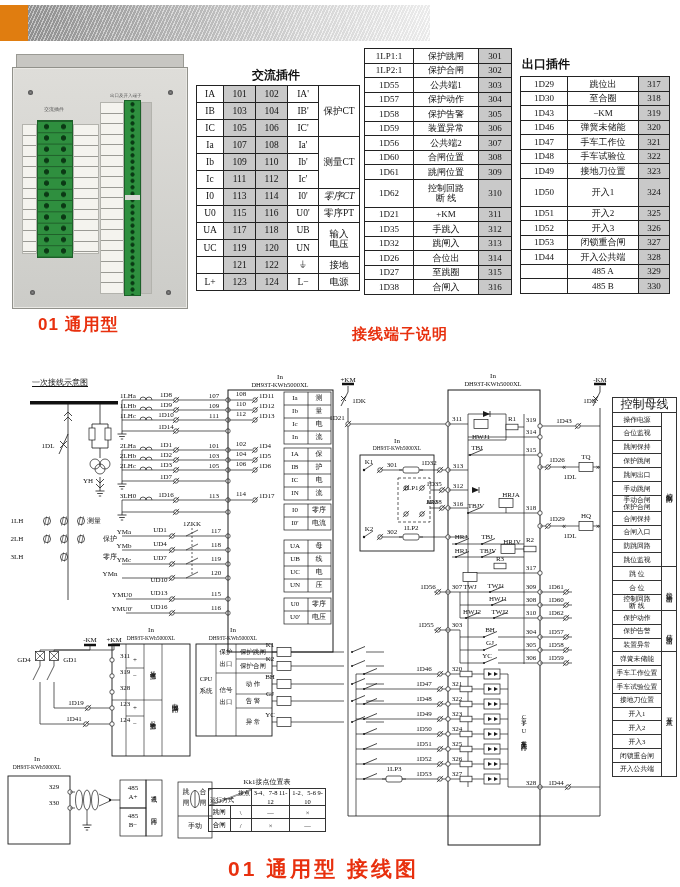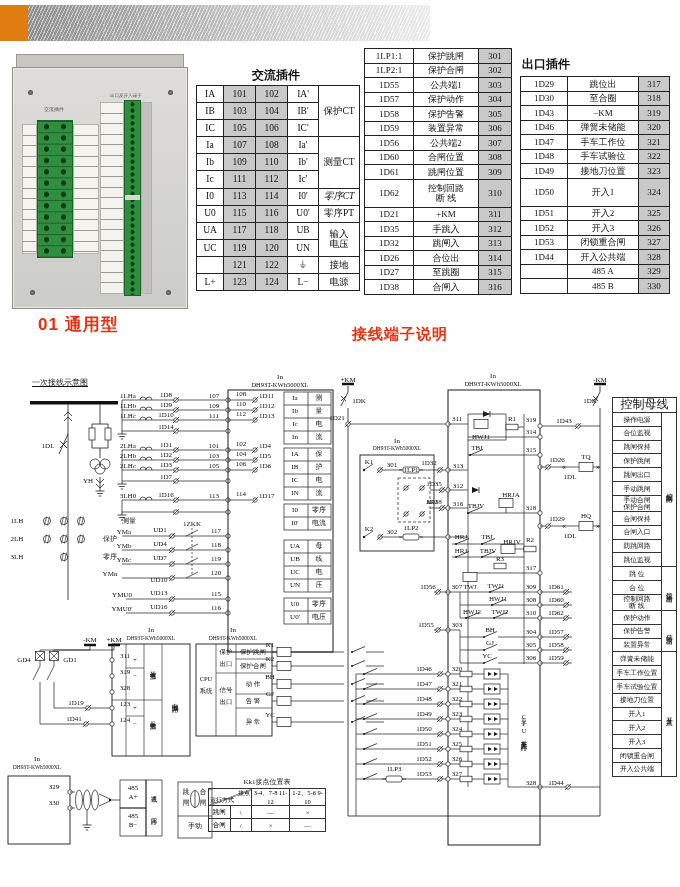--- a/index.html
+++ b/index.html
@@ -348,20 +348,21 @@
         <tr>
           <td></td>
           <td>485 B</td>
           <td class="num">330</td>
         </tr>
       </tbody>
     </table>
 
   <div class="cap" id="cap-device">01 通用型</div>
   <div class="cap" id="cap-note">接线端子说明</div>
+  <div class="cap" id="cap-wiring">01 通用型 接线图</div>
 
   <svg id="diag-svg" viewBox="0 0 680 887">
     <defs>
       <g id="tc">
           <circle r="2.2" fill="#fff" stroke="#1a1a1a" stroke-width=".7"></circle>
         </g>
       <g id="ts">
           <circle r="2.2" fill="#fff" stroke="#1a1a1a" stroke-width=".7"></circle>
           <path d="M-3.1,3.1 L3.1,-3.1" stroke="#1a1a1a" stroke-width=".7"></path>
         </g>
@@ -662,21 +663,21 @@
       <use href="#opto" x="492" y="749"></use>
       <use href="#opto" x="492" y="764"></use>
       <use href="#opto" x="492" y="779"></use>
   </svg>
 
   <div id="diag-labels">
       <span class="dlab u" style="font-size: 8px; left: 60px; top: 383px;">一次接线示意图</span>
       <span class="dlab" style="left: 48px; top: 446px;">1DL</span>
       <span class="dlab" style="left: 88px; top: 481px;">YH</span>
       <span class="dlab" style="left: 17px; top: 521px;">1LH</span>
-      <span class="dlab" style="left: 109px; top: 521px; padding-left: 40px;">测量</span>
+      <span class="dlab" style="left: 94px; top: 521px;">测量</span>
       <span class="dlab" style="left: 17px; top: 539px;">2LH</span>
       <span class="dlab" style="left: 110px; top: 539px;">保护</span>
       <span class="dlab" style="left: 17px; top: 557px;">3LH</span>
       <span class="dlab" style="left: 110px; top: 557px;">零序</span>
       <span class="dlab" style="left: 128px; top: 396px;">1LHa</span>
       <span class="dlab" style="left: 166px; top: 395px;">1D8</span>
       <span class="dlab" style="left: 214px; top: 396px;">107</span>
       <span class="dlab" style="left: 241px; top: 394px;">108</span>
       <span class="dlab a" style="left: 259px; top: 396px;">1D11</span>
       <span class="dlab" style="left: 128px; top: 406px;">1LHb</span>
@@ -823,21 +824,21 @@
       <span class="dlab" style="left: 600px; top: 380px;">-KM</span>
       <span class="dlab" style="left: 590px; top: 401px;">1DK</span>
       <span class="dlab" style="left: 564px; top: 421px;">1D43</span>
       <span class="dlab" style="left: 531px; top: 420px;">319</span>
       <span class="dlab" style="left: 493px; top: 376px;">In</span>
       <span class="dlab" style="font-size: 6.5px; left: 493px; top: 384px;">DH93T-KWh5000XL</span>
       <span class="dlab" style="left: 397px; top: 441px;">In</span>
       <span class="dlab" style="font-size: 5.5px; left: 397px; top: 449px;">DH93T-KWh5000XL</span>
       <span class="dlab" style="left: 369px; top: 462px;">K1</span>
       <span class="dlab" style="left: 392px; top: 465px;">301</span>
-      <span class="dlab" style="left: 411px; top: 470px;">1LP1</span>
+      <span class="dlab" style="left: 411px; top: 488px;">1LP1</span>
       <span class="dlab" style="left: 429px; top: 463px;">1D32</span>
       <span class="dlab" style="left: 458px; top: 466px;">313</span>
       <span class="dlab" style="left: 432px; top: 502px; font-style: italic;">Kk1</span>
       <span class="dlab" style="left: 434px; top: 484px;">1D35</span>
       <span class="dlab" style="left: 458px; top: 486px;">312</span>
       <span class="dlab" style="left: 434px; top: 502px;">1D38</span>
       <span class="dlab" style="left: 458px; top: 504px;">316</span>
       <span class="dlab" style="left: 369px; top: 529px;">K2</span>
       <span class="dlab" style="left: 392px; top: 532px;">302</span>
       <span class="dlab" style="left: 411px; top: 528px;">1LP2</span>

